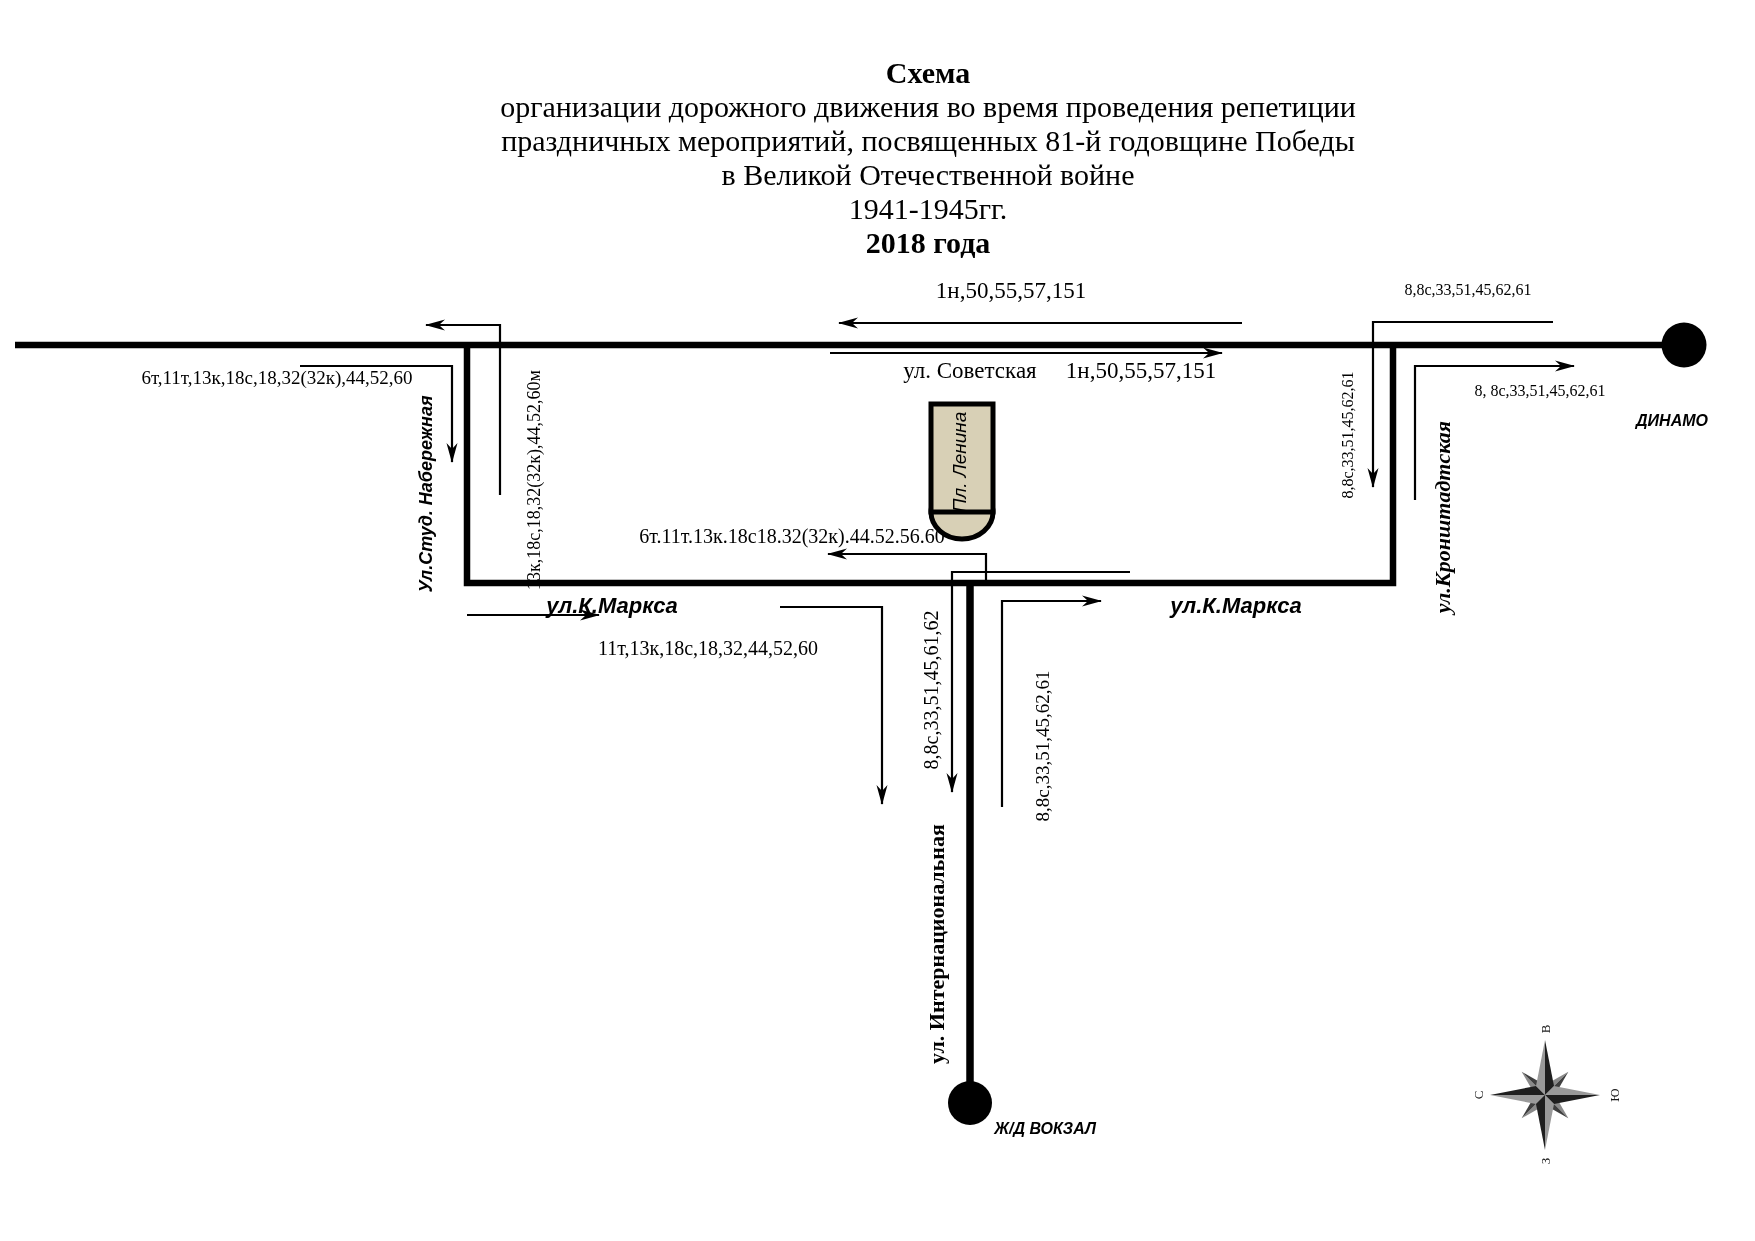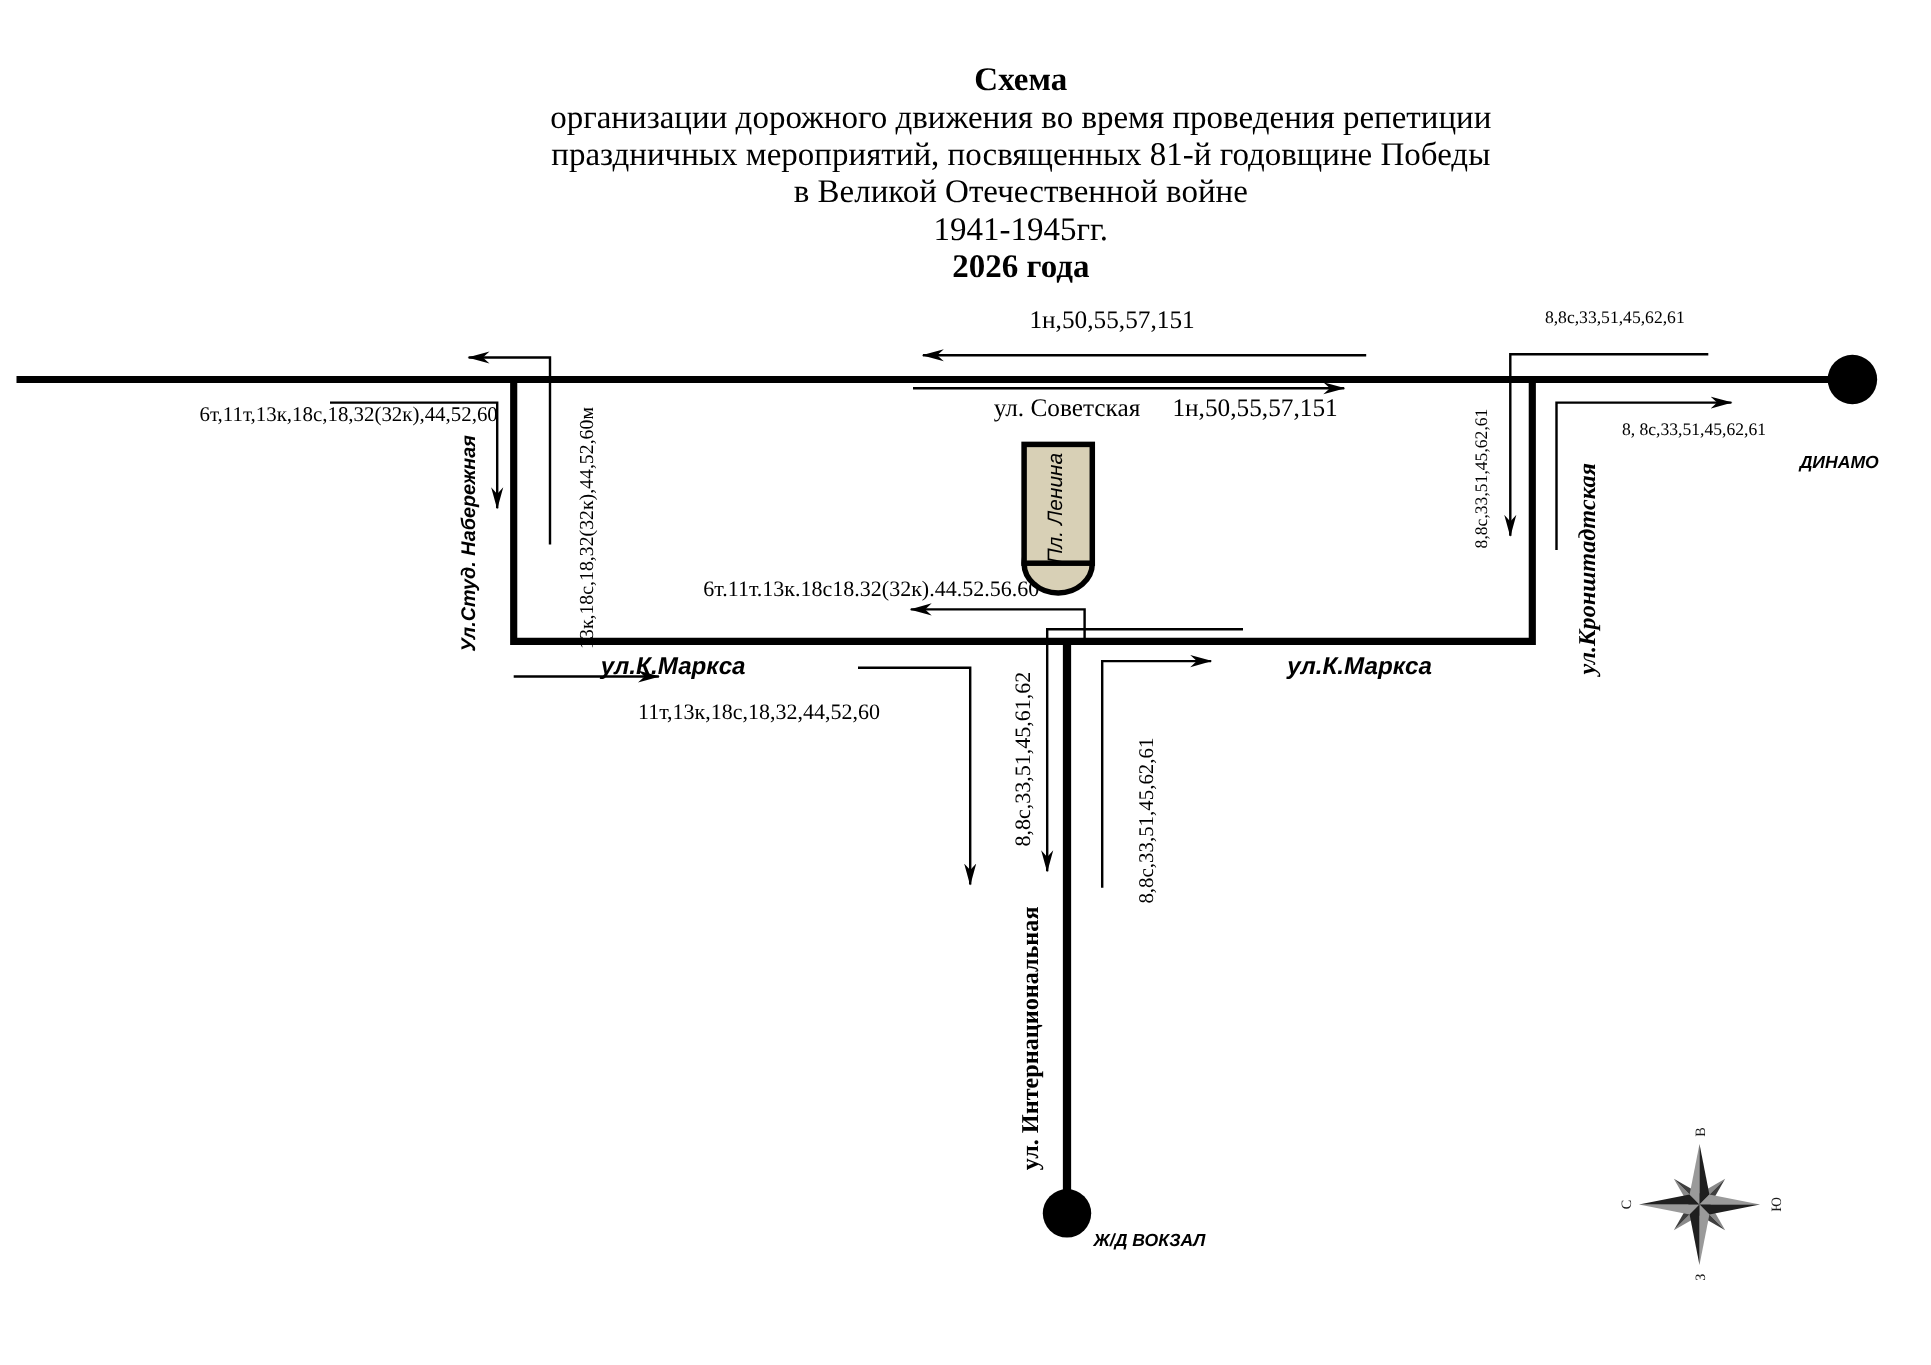--- a/index.html
+++ b/index.html
@@ -106,34 +106,34 @@
       </g>
     </g>
   </svg>
 
   <div class="title">
     <div class="b">Схема</div>
     <div>организации дорожного движения во время проведения репетиции</div>
     <div>праздничных мероприятий, посвященных 81-й годовщине Победы</div>
     <div>в Великой Отечественной войне</div>
     <div>1941-1945гг.</div>
-    <div class="b">2026 года</div>
+    <div class="b">2018 года</div>
   </div>
 
-  <div class="lab serif19" style="left:277px;top:378px;margin-left:40px;">6т,11т,13к,18с,18,32(32к),44,52,60</div>
+  <div class="lab serif19" style="left:277px;top:378px;">6т,11т,13к,18с,18,32(32к),44,52,60</div>
   <div class="lab serif23" style="left:1011px;top:291px;">1н,50,55,57,151</div>
   <div class="lab serif16" style="left:1468px;top:290px;">8,8с,33,51,45,62,61</div>
   <div class="lab itser23" style="left:970px;top:371px;">ул. Советская</div>
   <div class="lab serif23" style="left:1141px;top:371px;">1н,50,55,57,151</div>
   <div class="lab serif17" style="left:1540px;top:391px;">8, 8с,33,51,45,62,61</div>
   <div class="lab sansbi16" style="left:1672px;top:421px;">ДИНАМО</div>
   <div class="lab serif20" style="left:792px;top:536px;">6т.11т.13к.18с18.32(32к).44.52.56.60</div>
   <div class="lab sansbi22" style="left:612px;top:606px;">ул.К.Маркса</div>
   <div class="lab sansbi22" style="left:1236px;top:606px;">ул.К.Маркса</div>
-  <div class="lab serif20" style="left:690px;top:648px;">11т,13к,18с,18,32,44,52,60</div>
+  <div class="lab serif20" style="left:708px;top:648px;">11т,13к,18с,18,32,44,52,60</div>
   <div class="lab sansbi16" style="left:1045px;top:1129px;text-align:center;">Ж/Д ВОКЗАЛ</div>
 
   <div class="rot sansbi18" style="left:426px;top:494px;">Ул.Студ. Набережная</div>
   <div class="rot serif18" style="left:534px;top:480px;">13к,18с,18,32(32к),44,52,60м</div>
   <div class="rot sansit19" style="left:960px;top:462px;">Пл. Ленина</div>
   <div class="rot serif16" style="left:1348px;top:435px;">8,8с,33,51,45,62,61</div>
   <div class="rot kronstreet" style="left:1443px;top:517px;">ул.Кронштадтская</div>
   <div class="rot serif20" style="left:931px;top:690px;">8,8с,33,51,45,61,62</div>
   <div class="rot serif19" style="left:1043px;top:746px;">8,8с,33,51,45,62,61</div>
   <div class="rot internstreet" style="left:937px;top:944px;">ул. Интернациональная</div>

